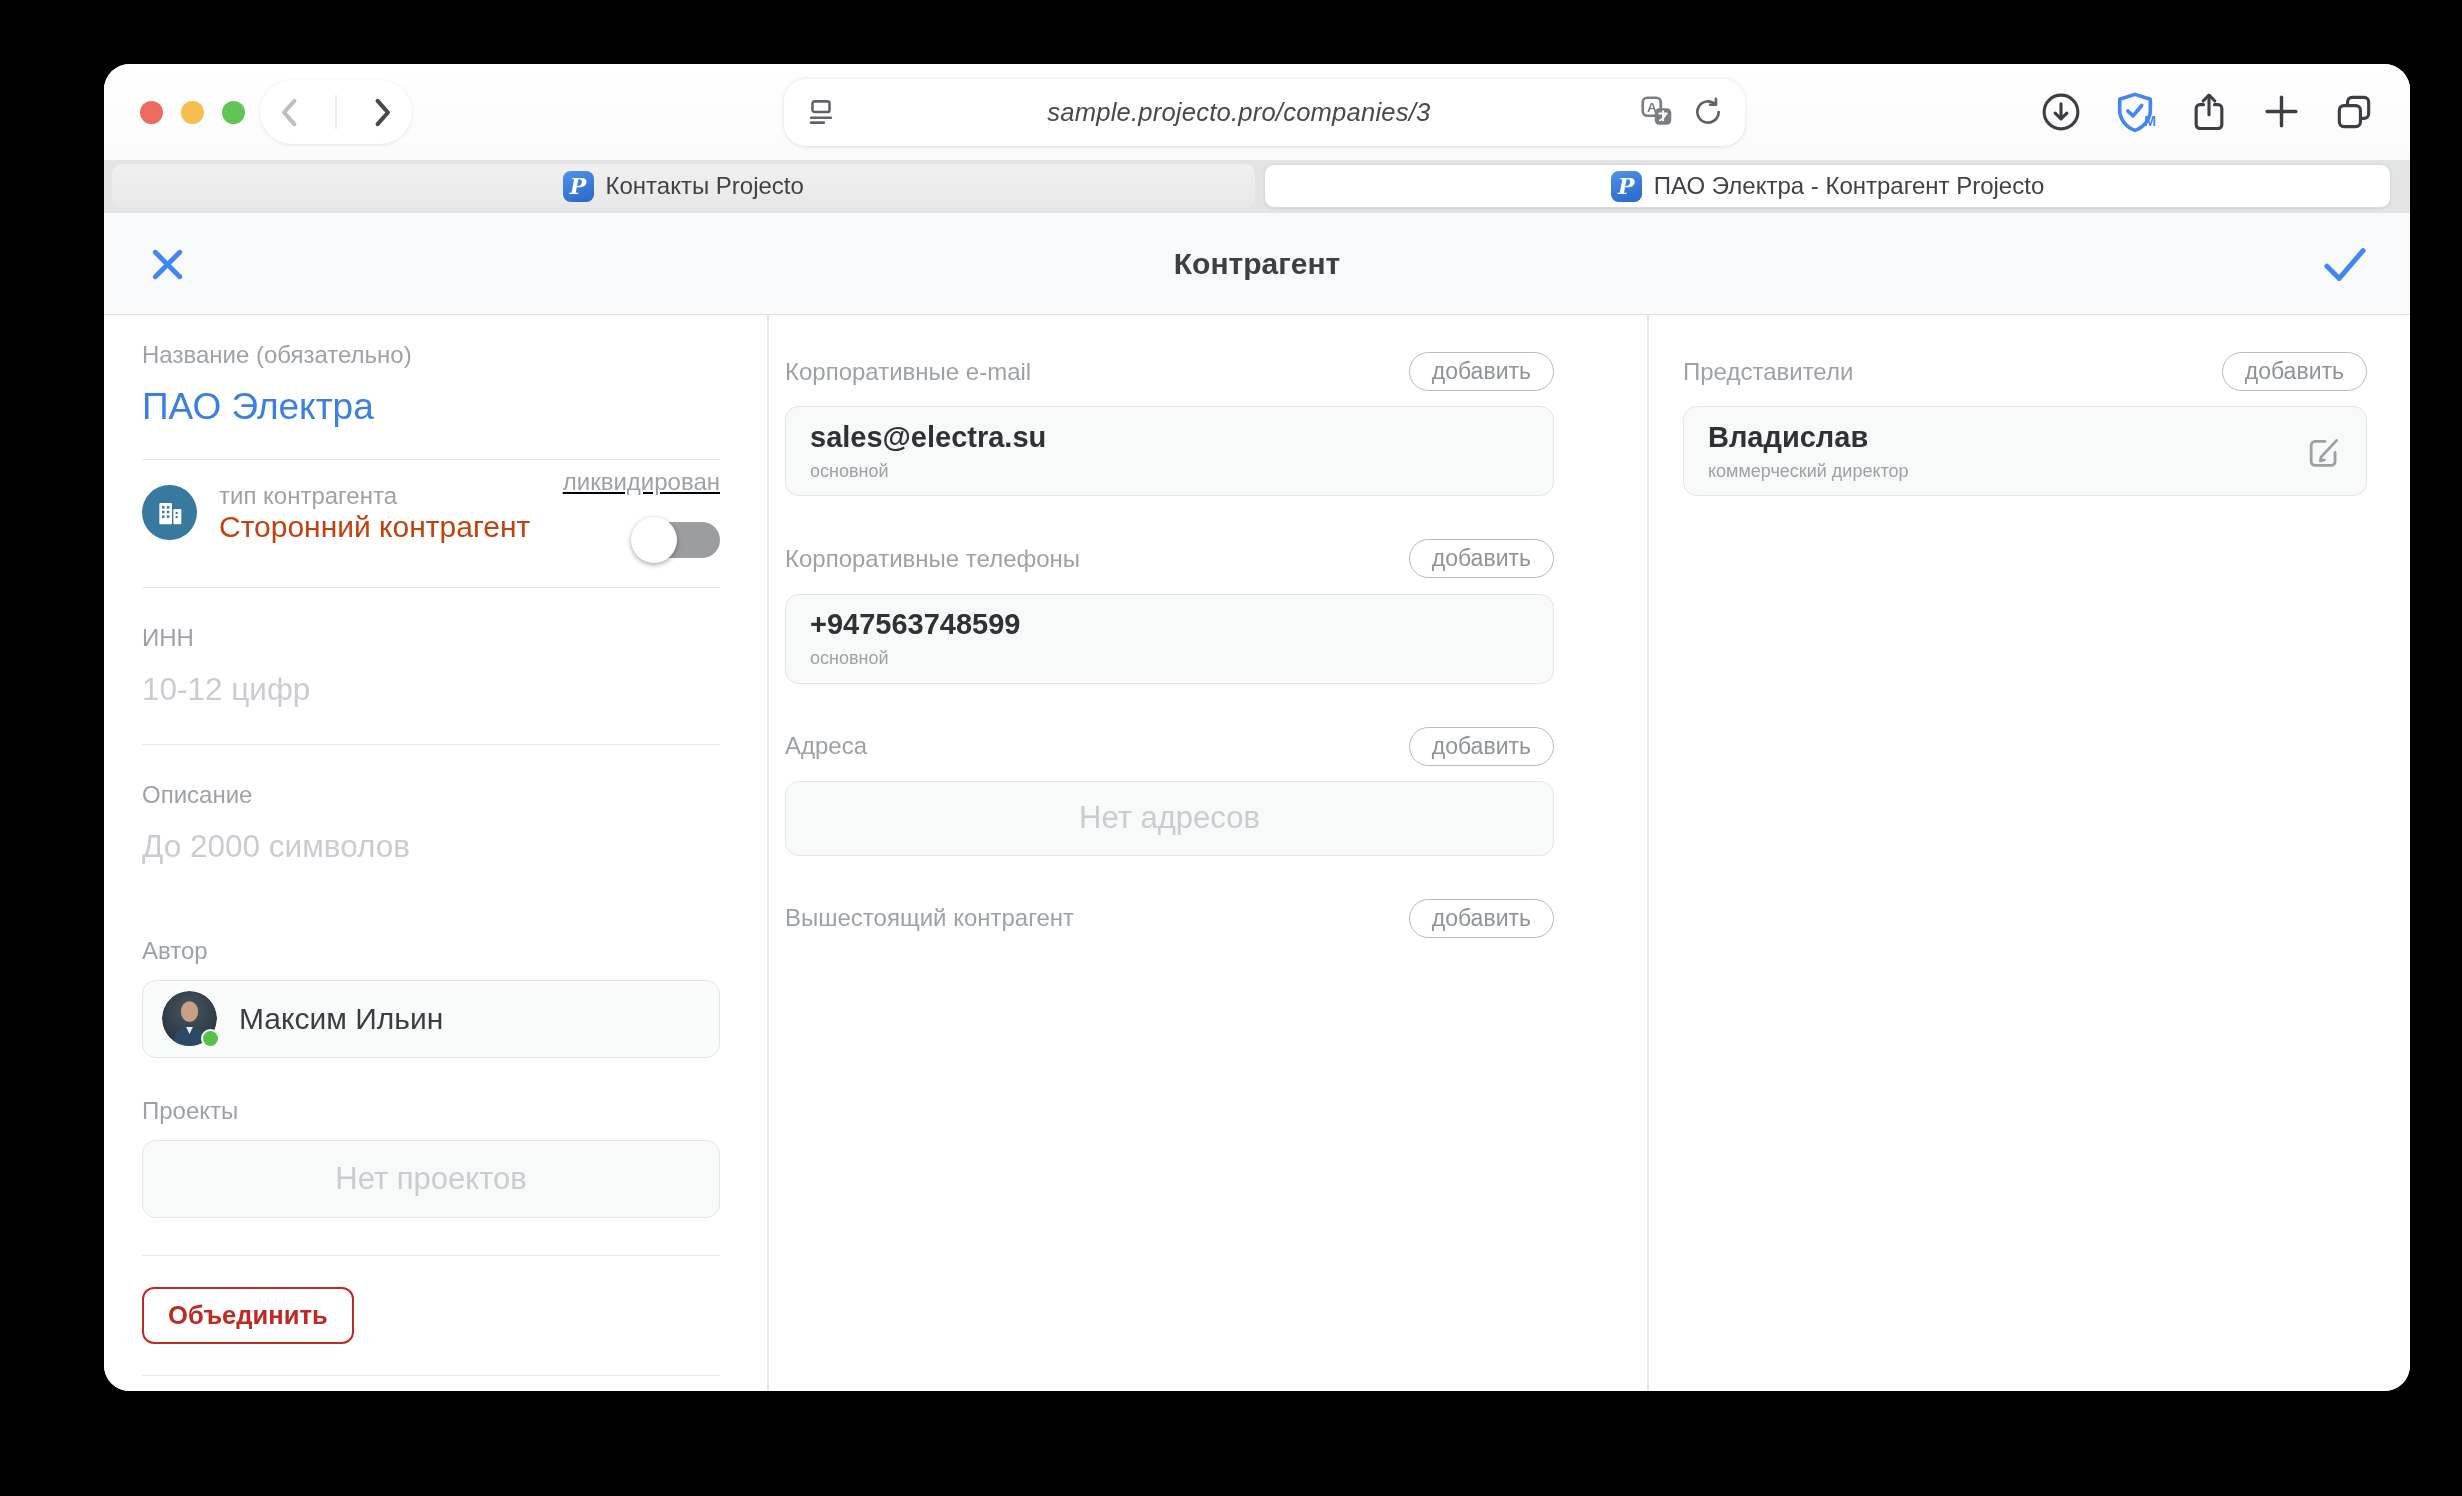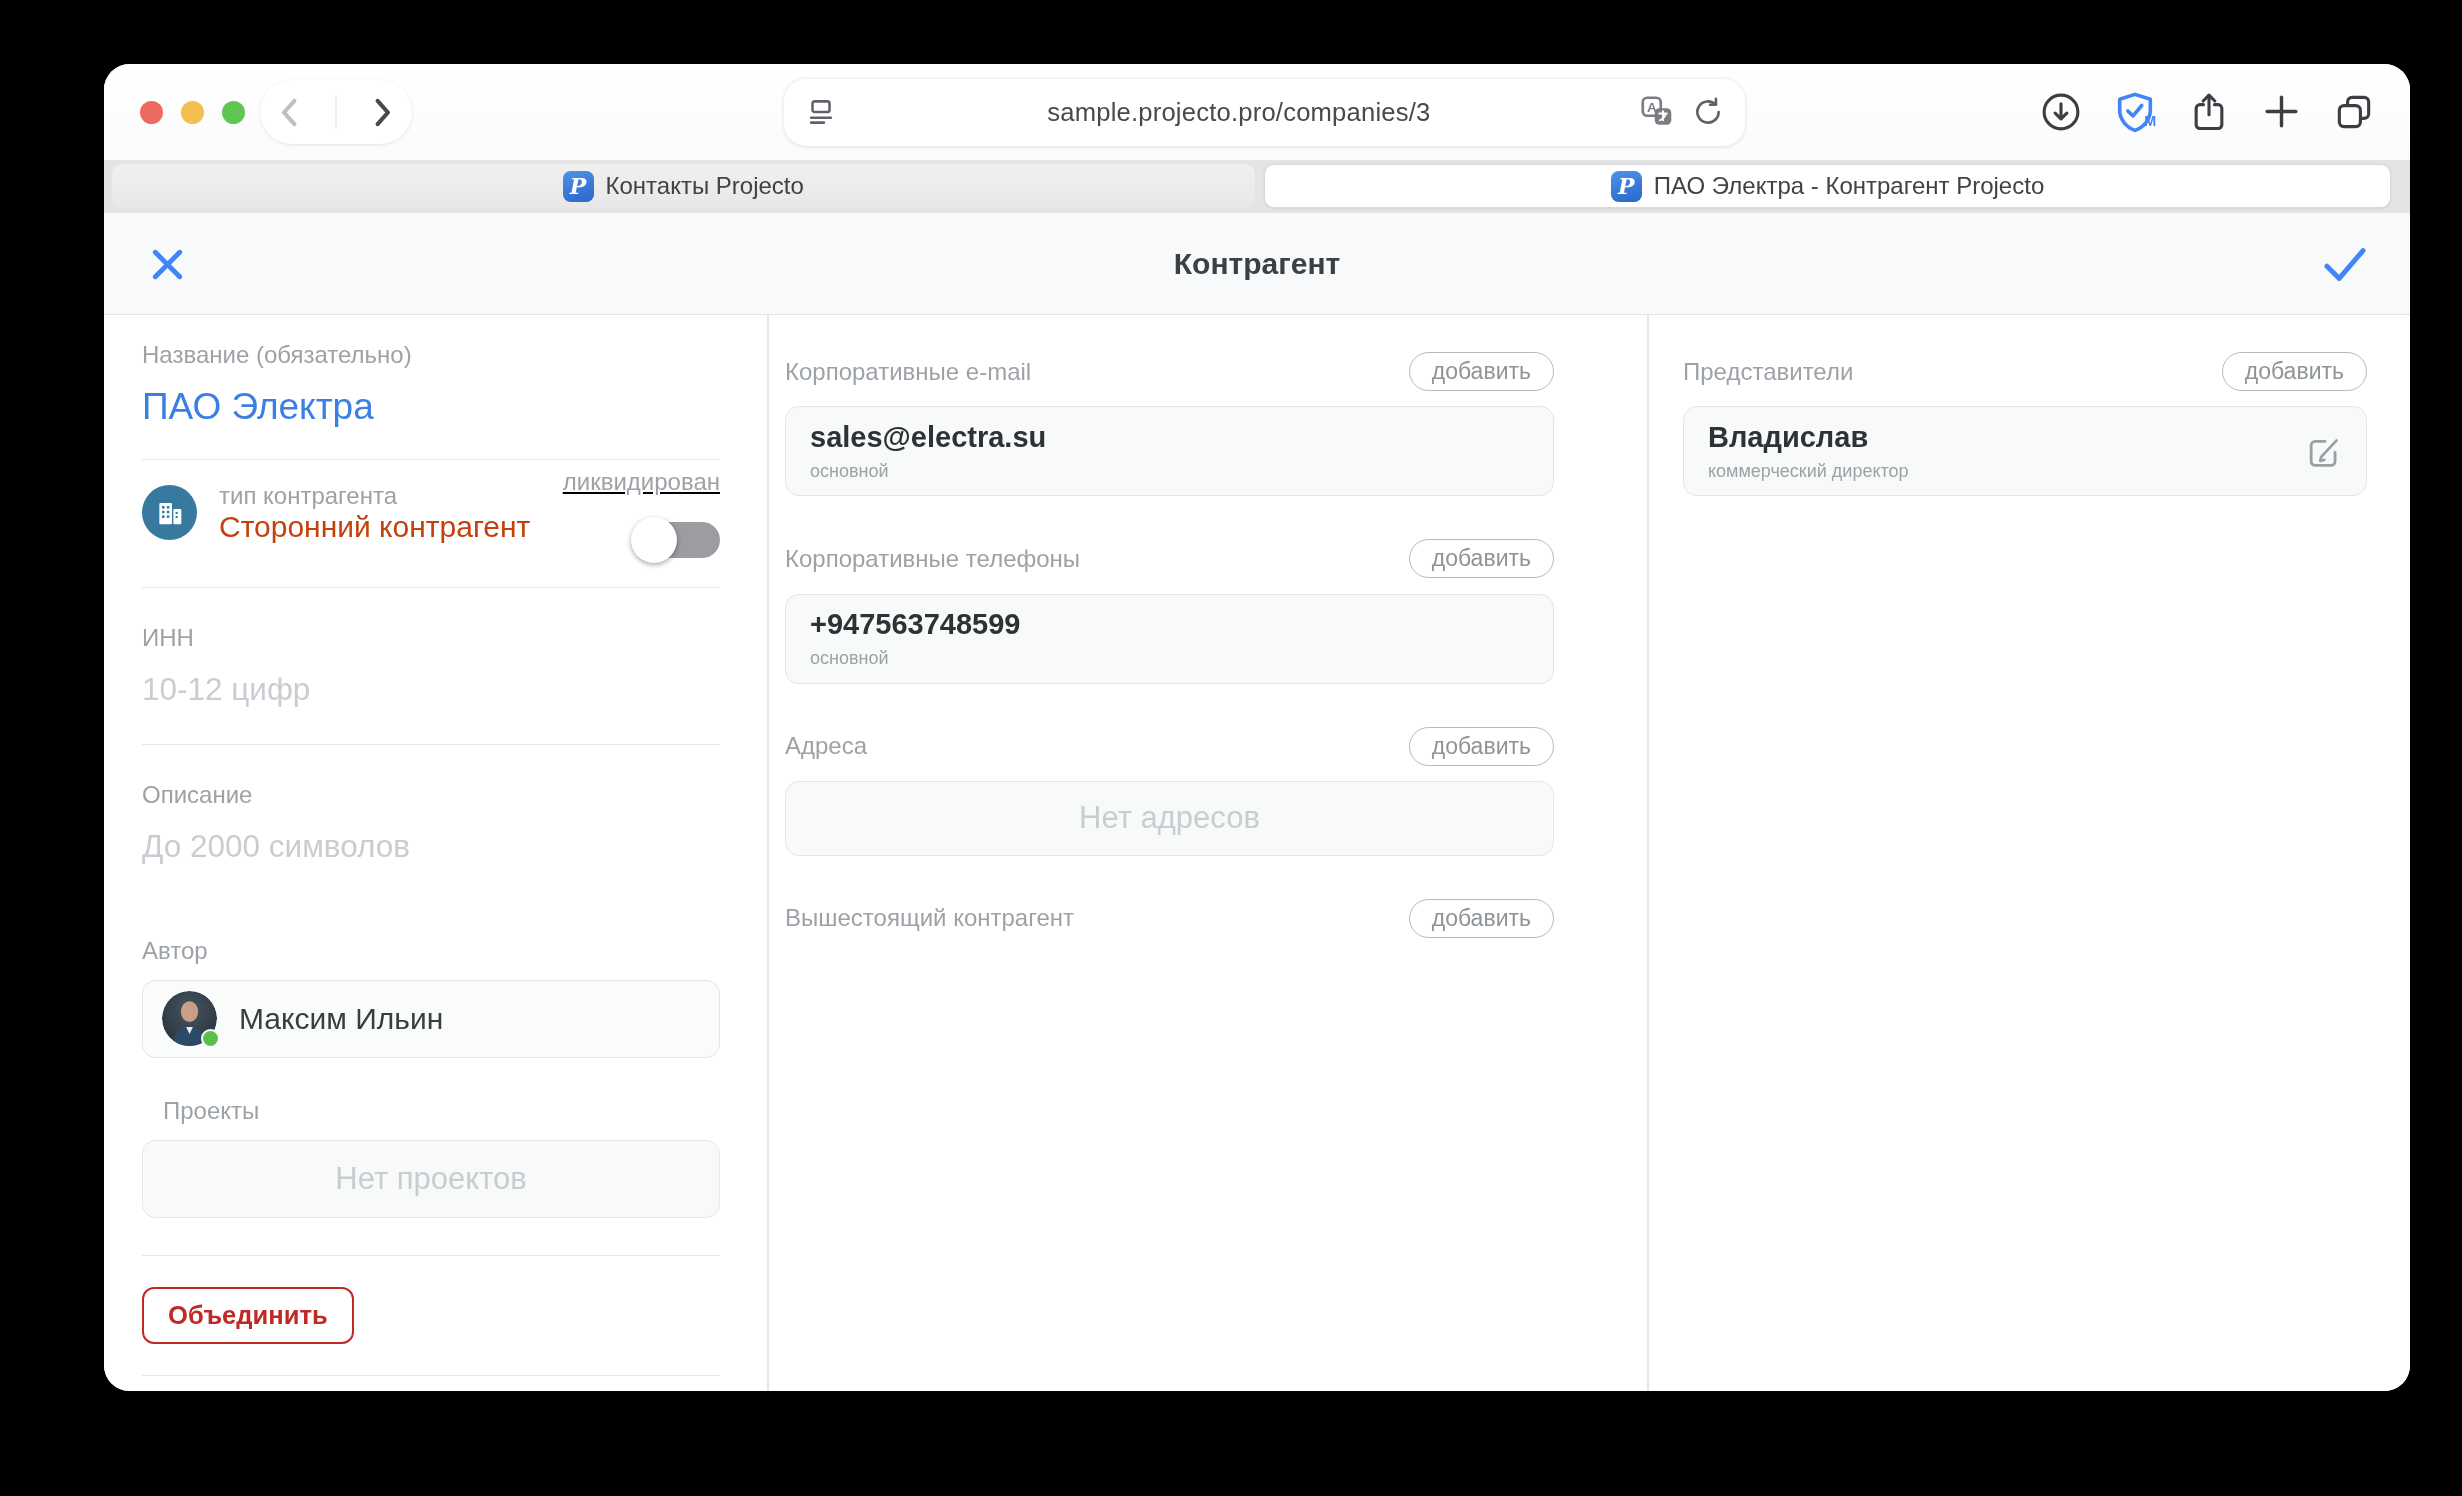--- a/index.html
+++ b/index.html
@@ -11,21 +11,21 @@
   
   .chrome{position:relative;height:96px;background:linear-gradient(#ffffff,#fbfbfb);}
   .traffic{position:absolute;top:37px;left:36px;display:flex;gap:18px;}
   .light{width:23px;height:23px;border-radius:50%;}
   .l-red{background:#ec6a5e;}.l-yellow{background:#f5bf4f;}.l-green{background:#61c554;}
   .navpill{position:absolute;left:156px;top:16px;width:152px;height:64px;background:#fff;
     border-radius:32px;box-shadow:0 0.9px 3.4px rgba(0,0,0,.10);display:flex;align-items:center;justify-content:space-around;}
   .navdiv{width:1.7px;height:34px;background:#ececec;}
   .urlbar{position:absolute;left:680px;top:14.5px;width:961px;height:67px;background:#fff;border-radius:22px;
     box-shadow:0 0.9px 4.3px rgba(0,0,0,.12);display:flex;align-items:center;padding:0 20.4px;}
-  .urltext{flex:1;text-align:center;font-size:25.6px;color:#46494d;letter-spacing:0.2px;}
+  .urltext{flex:1;text-align:center;font-size:25.6px;color:#46494d;letter-spacing:0.2px;font-style:italic;}
   .chrome-actions{position:absolute;right:34px;top:17px;height:61px;display:flex;align-items:center;gap:29px;}
 
   
   .tabstrip{position:relative;height:53px;background:#e3e4e5;}
   .tab{position:absolute;top:4.3px;height:44px;border-radius:10.2px;display:flex;align-items:center;justify-content:center;gap:12px;}
   .tab-inactive{left:7.7px;width:1143px;background:linear-gradient(#f0f0f0,#e8e8e8);}
   .tab-active{left:1160px;width:1127px;background:#fff;border:0.9px solid #d9dadb;box-shadow:0 0.9px 2.6px rgba(0,0,0,.08);}
   .tab-label{font-size:24px;color:#3f4246;}
   .favicon{width:31px;height:31px;border-radius:7.7px;background:linear-gradient(160deg,#4e93e8,#2a66c8);
     display:flex;align-items:center;justify-content:center;color:#fff;font-family:"DejaVu Serif",serif;
@@ -266,21 +266,21 @@
             <circle cx="32" cy="32" r="32" fill="url(#abg)"></circle>
             <ellipse cx="32" cy="24" rx="10" ry="12" fill="#c99f85"></ellipse>
             <path d="M12 64 C14 46 24 41 32 41 C40 41 50 46 52 64 Z" fill="#2b4a66"></path>
             <path d="M28 42 L32 50 L36 42 Z" fill="#e8eef2"></path>
           </svg>
           <span class="odot"></span>
         </div>
         <span class="person-name">Максим Ильин</span>
       </div>
 
-      <div class="lbl" style="margin-top:39px;margin-left:21px;">Проекты</div>
+      <div class="lbl" style="margin-top:39px;">Проекты</div>
       <div class="empty-card">Нет проектов</div>
 
       <div class="sect merge-wrap" style="margin-top:37px;">
         <span class="btn-red">Объединить</span>
       </div>
 
       <div class="sect del-sect">
         <span class="btn-red">Удалить контрагента</span>
         <span class="idgroup">
 

